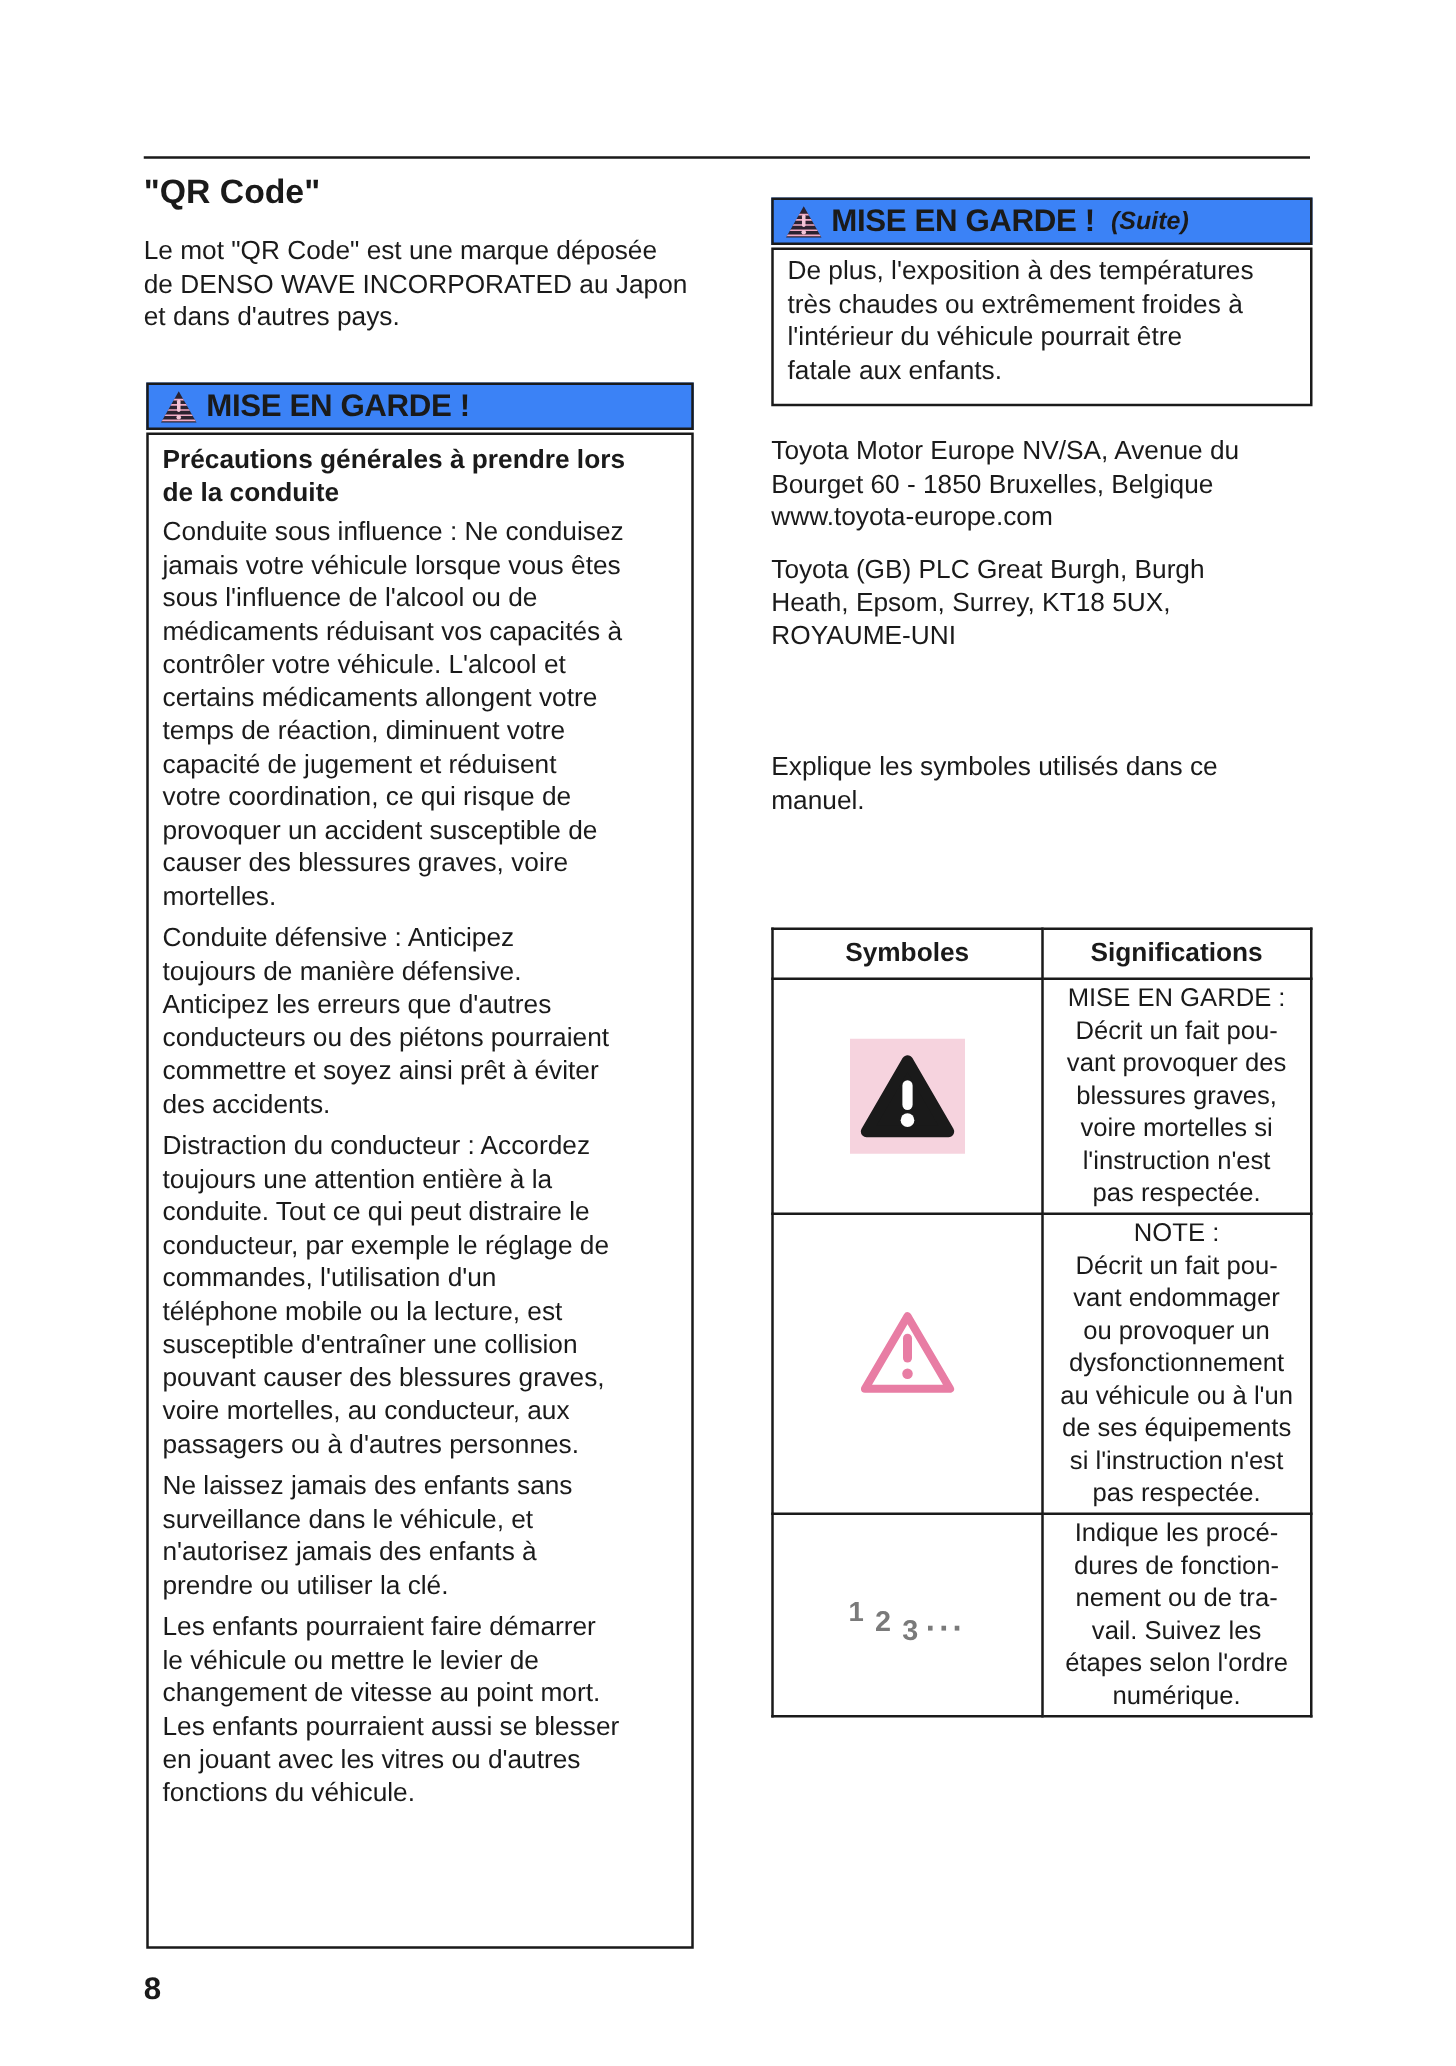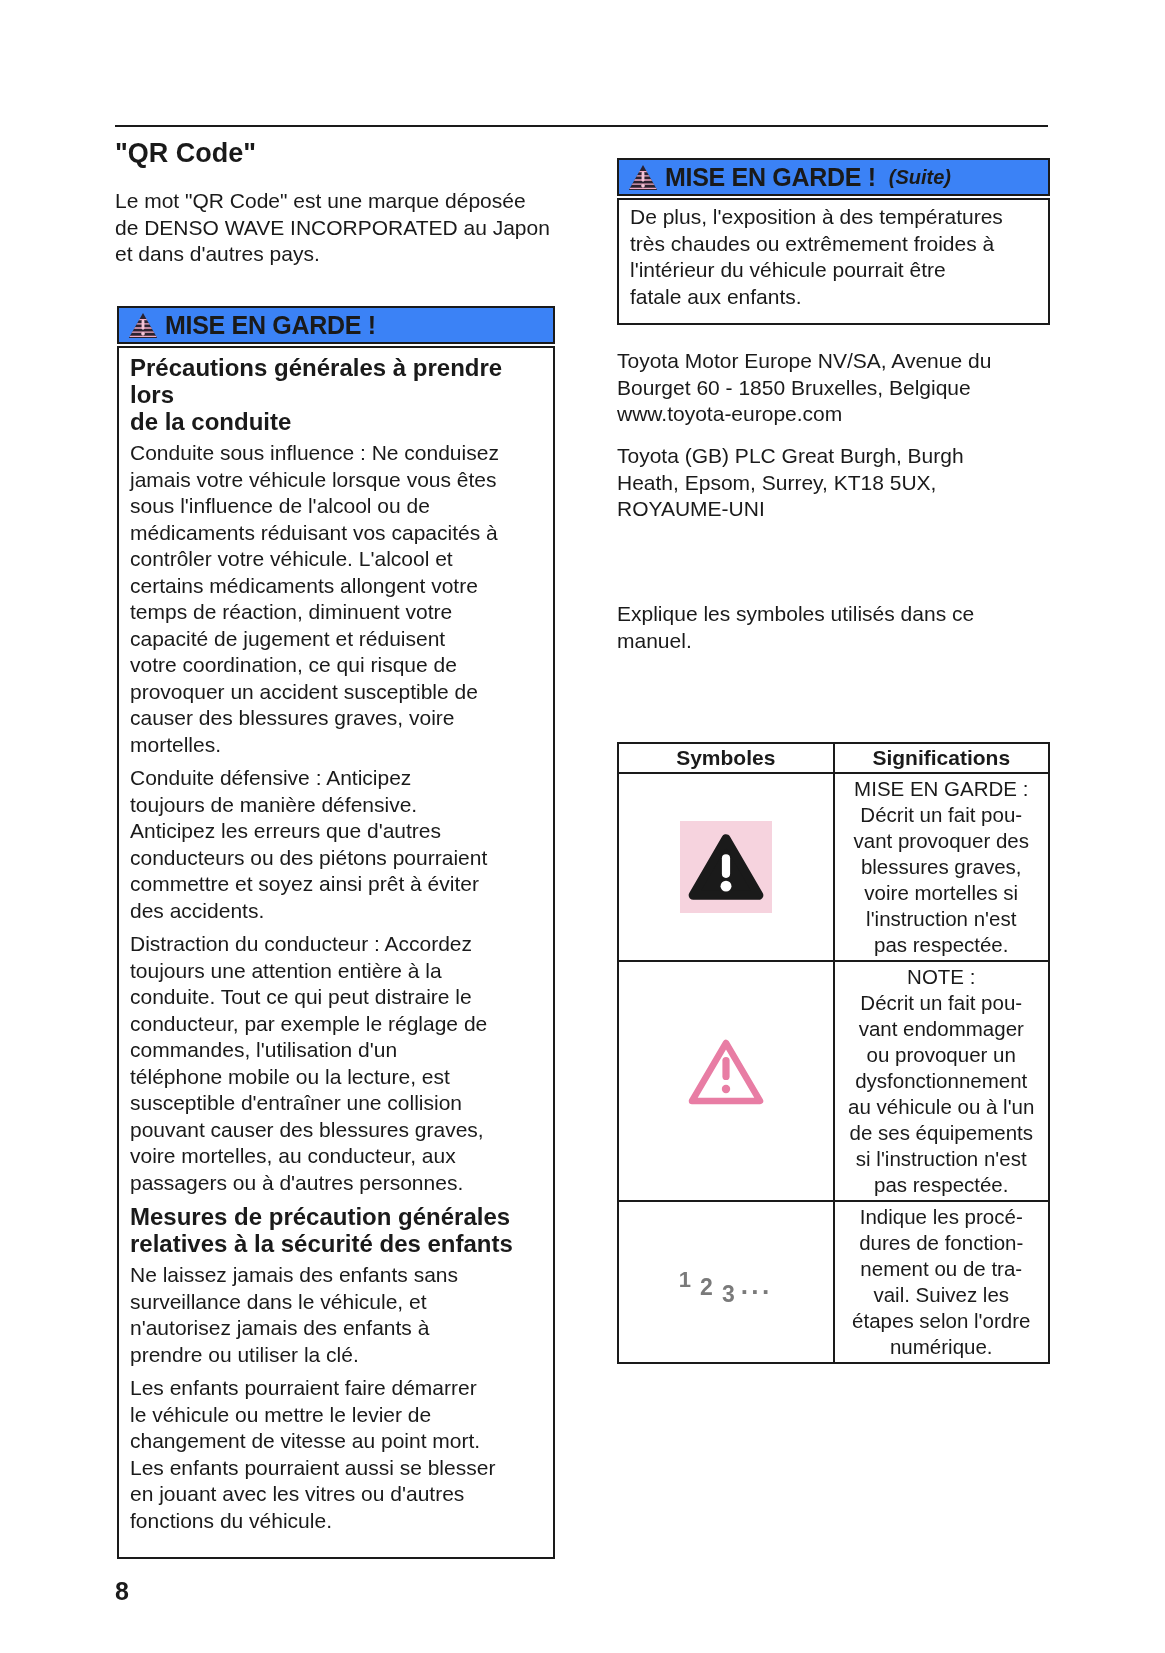--- a/index.html
+++ b/index.html
@@ -26,39 +26,39 @@
     height:38px;display:flex;align-items:center;padding:0 9px;gap:7px;
   }
   .warn-title{font-size:25px;font-weight:bold;letter-spacing:-0.3px;}
   .warn-suite{font-size:20px;font-weight:bold;font-style:italic;margin-left:6px;}
   .warn-body{
     box-sizing:border-box;border:2px solid #1a1a1a;border-top-width:2px;margin-top:2px;
     padding:4px 10px 10px 11px;background:#fff;
   }
   .warnbox-left .warn-body{min-height:1213px;}
   .warnbox-right .warn-body{min-height:127px;}
-  .warn-sub{font-size:24px;line-height:27px;font-weight:bold;margin:2px 0 5px;}
+  .warn-sub{font-size:21px;line-height:27px;font-weight:bold;margin:2px 0 5px;}
   .warn-para{margin:0 0 7px;}
   .warn-para:last-child{margin-bottom:0;}
 
   
   .addr1{position:absolute;left:617px;top:348px;width:440px;margin:0;}
   .addr2{position:absolute;left:617px;top:443px;width:440px;margin:0;}
   .section-heading{position:absolute;left:616px;top:538px;font-size:30px;font-weight:bold;margin:0;letter-spacing:-0.3px;}
   .section-intro{position:absolute;left:617px;top:601px;width:440px;margin:0;}
   .sub-heading{position:absolute;left:616px;top:660px;font-size:25px;line-height:31px;font-weight:bold;margin:0;white-space:pre-line;}
 
   
   .symbols-table{
     position:absolute;left:617px;top:742px;width:433px;border-collapse:collapse;table-layout:fixed;
   }
   .symbols-table th,.symbols-table td{
     border:2px solid #1a1a1a;text-align:center;vertical-align:middle;padding:2px 4px;box-sizing:border-box;
   }
-  .symbols-table th{font-size:21px;font-weight:bold;height:30px;padding:1px 4px;}
+  .symbols-table th{font-size:21px;font-weight:bold;height:40px;padding:1px 4px;}
   .sig-cell{font-size:20.5px;line-height:26px;}
   .row-1{height:180px;}
   .row-2{height:237px;border-radius:14px;}
   .row-3{height:157px;}
   .pink-square{
     width:92px;height:92px;background:#f6d3de;display:flex;align-items:center;justify-content:center;margin:0 auto;
   }
   .note-tri-wrap{display:flex;align-items:center;justify-content:center;margin-top:-18px;}
   .steps{
     color:#7a7a7a;font-weight:bold;font-size:24px;display:inline-flex;align-items:flex-start;
@@ -130,22 +130,20 @@
       <p class="warn-para body-text pre">Distraction du conducteur : Accordez
 toujours une attention entière à la
 conduite. Tout ce qui peut distraire le
 conducteur, par exemple le réglage de
 commandes, l'utilisation d'un
 téléphone mobile ou la lecture, est
 susceptible d'entraîner une collision
 pouvant causer des blessures graves,
 voire mortelles, au conducteur, aux
 passagers ou à d'autres personnes.</p>
-      <div class="warn-sub pre">Mesures de précaution générales
-relatives à la sécurité des enfants</div>
       <p class="warn-para body-text pre">Ne laissez jamais des enfants sans
 surveillance dans le véhicule, et
 n'autorisez jamais des enfants à
 prendre ou utiliser la clé.</p>
       <p class="warn-para body-text pre">Les enfants pourraient faire démarrer
 le véhicule ou mettre le levier de
 changement de vitesse au point mort.
 Les enfants pourraient aussi se blesser
 en jouant avec les vitres ou d'autres
 fonctions du véhicule.</p>

